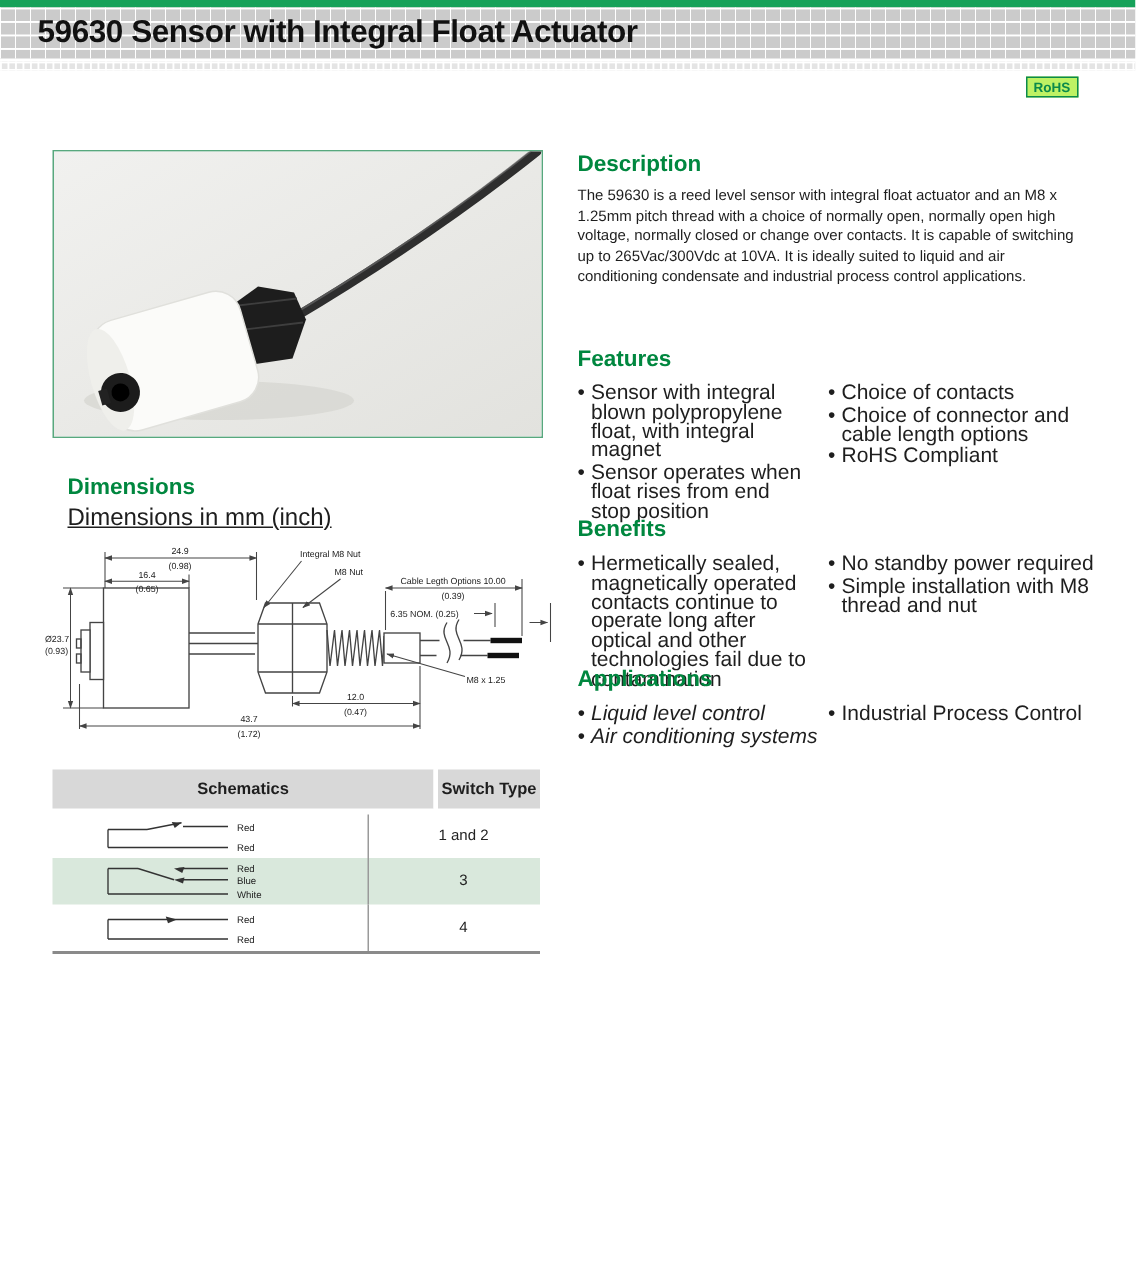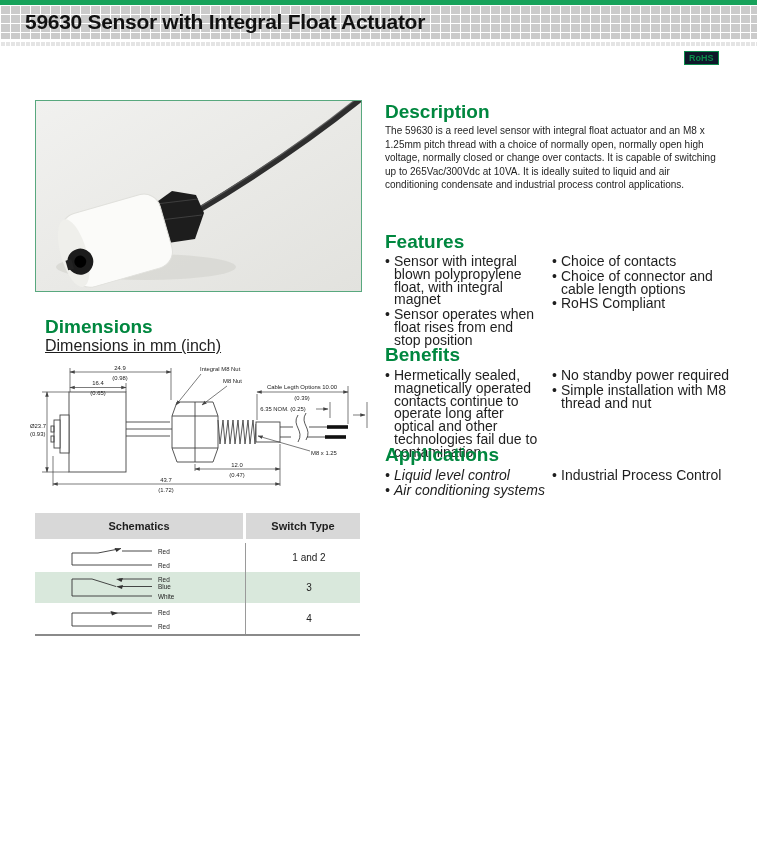--- a/index.html
+++ b/index.html
@@ -11,41 +11,41 @@
     background-color:#cbcbcb;
     background-image:linear-gradient(to right,#fff 1px,transparent 1px),linear-gradient(to bottom,#fff 1px,transparent 1px);
     background-size:10px 9px;}
   .checker2{position:absolute;left:0;top:41px;width:757px;height:6px;
     background-color:#e4e4e4;
     background-image:linear-gradient(to right,#fff 1px,transparent 1px),linear-gradient(to bottom,#fff 1px,transparent 1px);
     background-size:5px 5px;}
   .page-title{position:absolute;left:25px;top:5px;height:34px;line-height:34px;
     font-size:21px;font-weight:bold;color:#111;letter-spacing:-0.3px;text-align:center;}
   .rohs{position:absolute;left:684px;top:51px;border:1px solid #0b8a4b;color:#0b8a4b;
-    font-size:9px;font-weight:bold;padding:1px 4px;background:#0f172a;}
+    font-size:9px;font-weight:bold;padding:1px 4px;background:#bef264;}
 
   
   .photo{position:absolute;left:35px;top:100px;width:325px;height:190px;border:1px solid #58a87e;}
 
   
-  .h-green{position:absolute;font-size:19px;font-weight:bold;color:#00873f;}
+  .h-green{position:absolute;font-size:15px;font-weight:bold;color:#00873f;}
   .body-text{position:absolute;font-size:10px;line-height:13.5px;color:#1e1e1e;}
   .bullets{list-style:none;margin:0;padding:0;font-size:14px;line-height:12.8px;}
   .bullets li{position:relative;padding-left:9px;margin-bottom:2px;}
   .bullets li::before{content:"\2022";position:absolute;left:0;top:0;}
 
   
   .dims-sub{position:absolute;font-size:16px;color:#1e1e1e;text-decoration:underline;}
   .drawing{position:absolute;left:30px;top:360px;}
   .drawing text{font-family:"Liberation Sans",sans-serif;font-size:5.9px;fill:#222;}
 
   
   .schem-table{position:absolute;left:35px;top:513px;width:325px;}
   .sch-header{display:flex;height:26px;}
-  .sch-h-left{width:208px;background:#d8d8d8;font-size:11px;font-weight:bold;
+  .sch-h-left{width:254px;background:#d8d8d8;font-size:11px;font-weight:bold;
     display:flex;align-items:center;justify-content:center;}
   .sch-h-gap{width:3px;background:#fff;}
   .sch-h-right{flex:1;background:#d8d8d8;font-size:11px;font-weight:bold;
     display:flex;align-items:center;justify-content:center;}
   .sch-body{margin-top:4px;border-bottom:2px solid #8a8a8a;}
   .sch-row{display:flex;align-items:center;gap:12px;}
   .sch-row.green{background:#d9e8dc;}
   .sch-cell-left{width:210px;border-right:1px solid #9a9a9a;display:flex;justify-content:center;align-items:center;}
   .sch-cell-right{flex:1;text-align:center;font-size:10px;color:#222;}
   .sch-svg text{font-family:"Liberation Sans",sans-serif;font-size:6.4px;fill:#222;}

